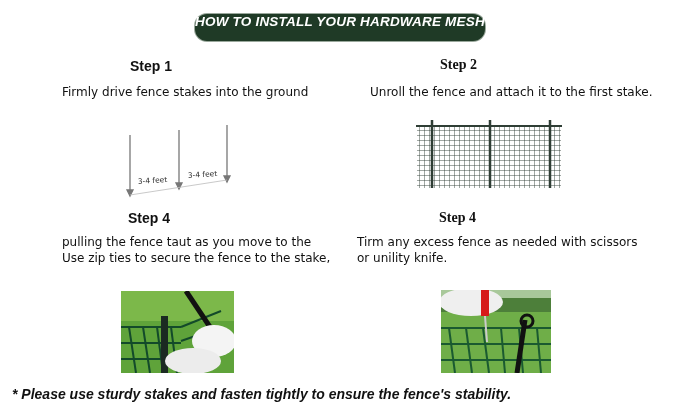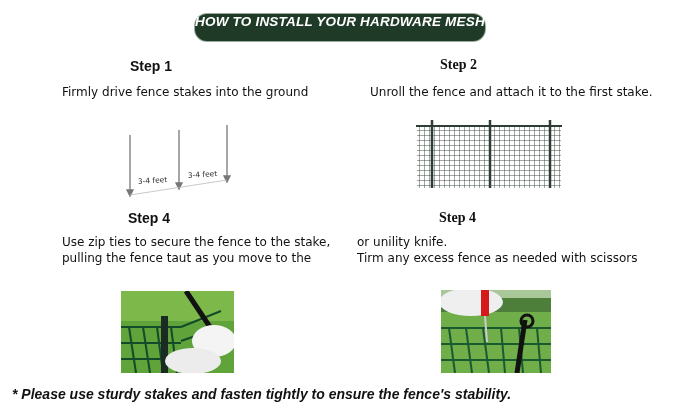--- a/index.html
+++ b/index.html
@@ -48,22 +48,22 @@
   </defs>
   <rect x="3" y="6" width="144" height="62" fill="url(#grid)"></rect>
   <line x1="2" y1="6" x2="148" y2="6" stroke="#2f3e35" stroke-width="2.2"></line>
   <line x1="18" y1="0" x2="18" y2="68" stroke="#2f3e35" stroke-width="2.5"></line>
   <line x1="76" y1="0" x2="76" y2="68" stroke="#2f3e35" stroke-width="2.5"></line>
   <line x1="136" y1="0" x2="136" y2="68" stroke="#2f3e35" stroke-width="2.5"></line>
 </svg>
 
 <div class="step-title" style="left:128px;top:210px;width:100px;">Step 4</div>
 <div class="step-text" style="left:62px;top:234px;">
+  <div>pulling the fence taut as you move to the</div>
   <div>Use zip ties to secure the fence to the stake,</div>
-  <div>pulling the fence taut as you move to the</div>
 </div>
 <svg class="photo" style="left:121px;top:291px;" width="113" height="82">
   <rect width="113" height="82" fill="#5fa33a"></rect>
   <rect y="0" width="113" height="30" fill="#7cb84a"></rect>
   <g stroke="#134a2a" stroke-width="2" fill="none">
     <line x1="0" y1="36" x2="60" y2="36"></line>
       <line x1="0" y1="52" x2="60" y2="52"></line>
       <line x1="0" y1="68" x2="60" y2="68"></line>
     <line x1="8" y1="36" x2="15" y2="82"></line>
       <line x1="22" y1="36" x2="29" y2="82"></line>
@@ -73,22 +73,22 @@
       <line x1="60" y1="50" x2="100" y2="36"></line>
   </g>
   <rect x="40" y="25" width="7" height="57" fill="#1b2a22"></rect>
   <line x1="65" y1="0" x2="95" y2="45" stroke="#111" stroke-width="5"></line>
   <ellipse cx="93" cy="50" rx="22" ry="16" fill="#f4f4f4"></ellipse>
   <ellipse cx="72" cy="70" rx="28" ry="13" fill="#ececec"></ellipse>
 </svg>
 
 <div class="step-title" style="left:439px;top:210px;width:100px;font-family:Liberation Serif, serif;">Step 4</div>
 <div class="step-text" style="left:357px;top:234px;">
+  <div>Tirm any excess fence as needed with scissors</div>
   <div>or unility knife.</div>
-  <div>Tirm any excess fence as needed with scissors</div>
 </div>
 <svg class="photo" style="left:441px;top:290px;" width="110" height="83">
   <rect width="110" height="83" fill="#6fae48"></rect>
   <rect y="0" width="110" height="22" fill="#4d7f3a"></rect>
   <rect y="0" width="110" height="8" fill="#a8c89a"></rect>
   <g stroke="#1a5a30" stroke-width="2" fill="none">
     <line x1="0" y1="38" x2="110" y2="38"></line>
       <line x1="0" y1="54" x2="110" y2="54"></line>
       <line x1="0" y1="70" x2="110" y2="70"></line>
     <line x1="8" y1="38" x2="14" y2="83"></line>

